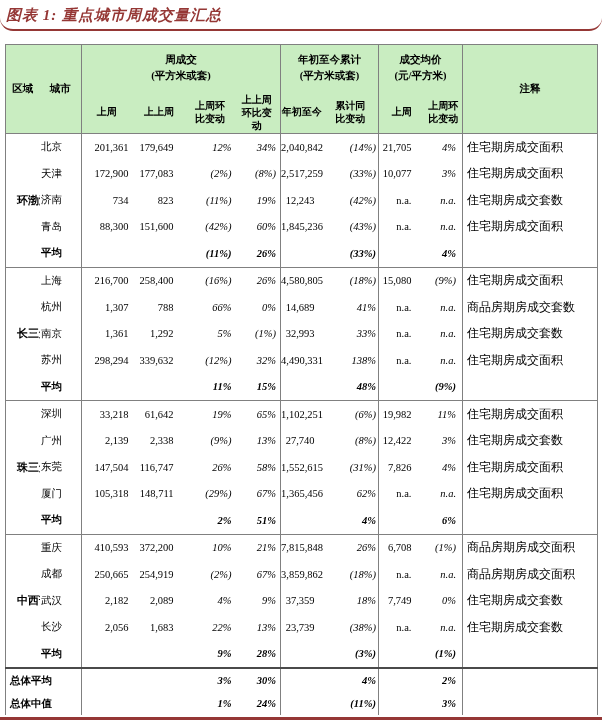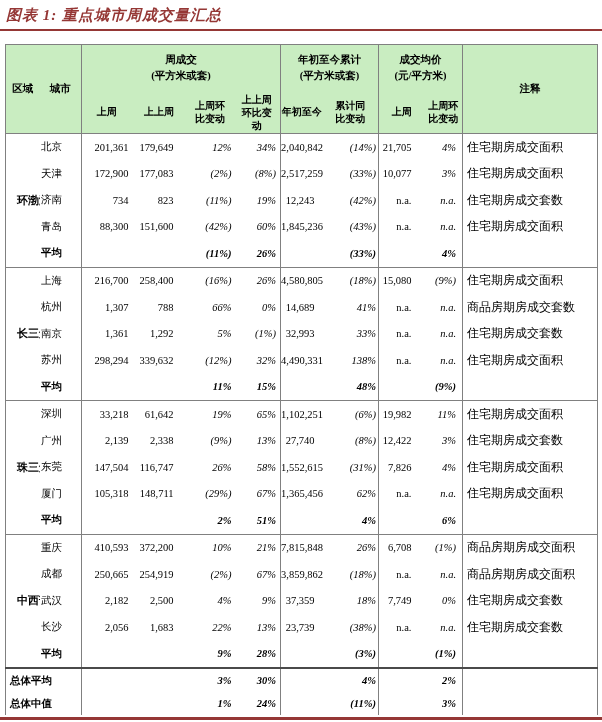--- a/index.html
+++ b/index.html
@@ -9,20 +9,21 @@
     --dark:#4a4a4a;
   }
   html,body{margin:0;padding:0;}
   body{
     width:602px;height:722px;background:#ffffff;overflow:hidden;
     font-family:"Liberation Serif","DejaVu Serif",serif;color:#000;
   }
   .title-wrap{
     border-bottom:2px solid var(--accent);
     padding:6px 6px 4px 6px;
+    border-radius:13px;
   }
   .title{
     color:var(--accent);font-weight:bold;font-style:italic;
     font-size:15px;letter-spacing:1px;
     font-family:"Liberation Serif",serif;
   }
   table{
     border-collapse:collapse;table-layout:fixed;
     width:592px;margin:13px 0 0 5px;
     border:1px solid var(--line);border-bottom-width:0;
@@ -320,21 +321,21 @@
         <td class="pct c-pwow br">67%</td>
         <td class="num c-ytd">3,859,862</td>
         <td class="pct c-yoy br">(18%)</td>
         <td class="num c-plw">n.a.</td>
         <td class="pct c-ppct br">n.a.</td>
         <td class="note-cell">商品房期房成交面积</td>
       </tr>
       <tr>
         <td class="city-cell br">武汉</td>
         <td class="num c-lw">2,182</td>
-        <td class="num c-wb">2,500</td>
+        <td class="num c-wb">2,089</td>
         <td class="pct c-wow">4%</td>
         <td class="pct c-pwow br">9%</td>
         <td class="num c-ytd">37,359</td>
         <td class="pct c-yoy br">18%</td>
         <td class="num c-plw">7,749</td>
         <td class="pct c-ppct br">0%</td>
         <td class="note-cell">住宅期房成交套数</td>
       </tr>
       <tr>
         <td class="city-cell br">长沙</td>

